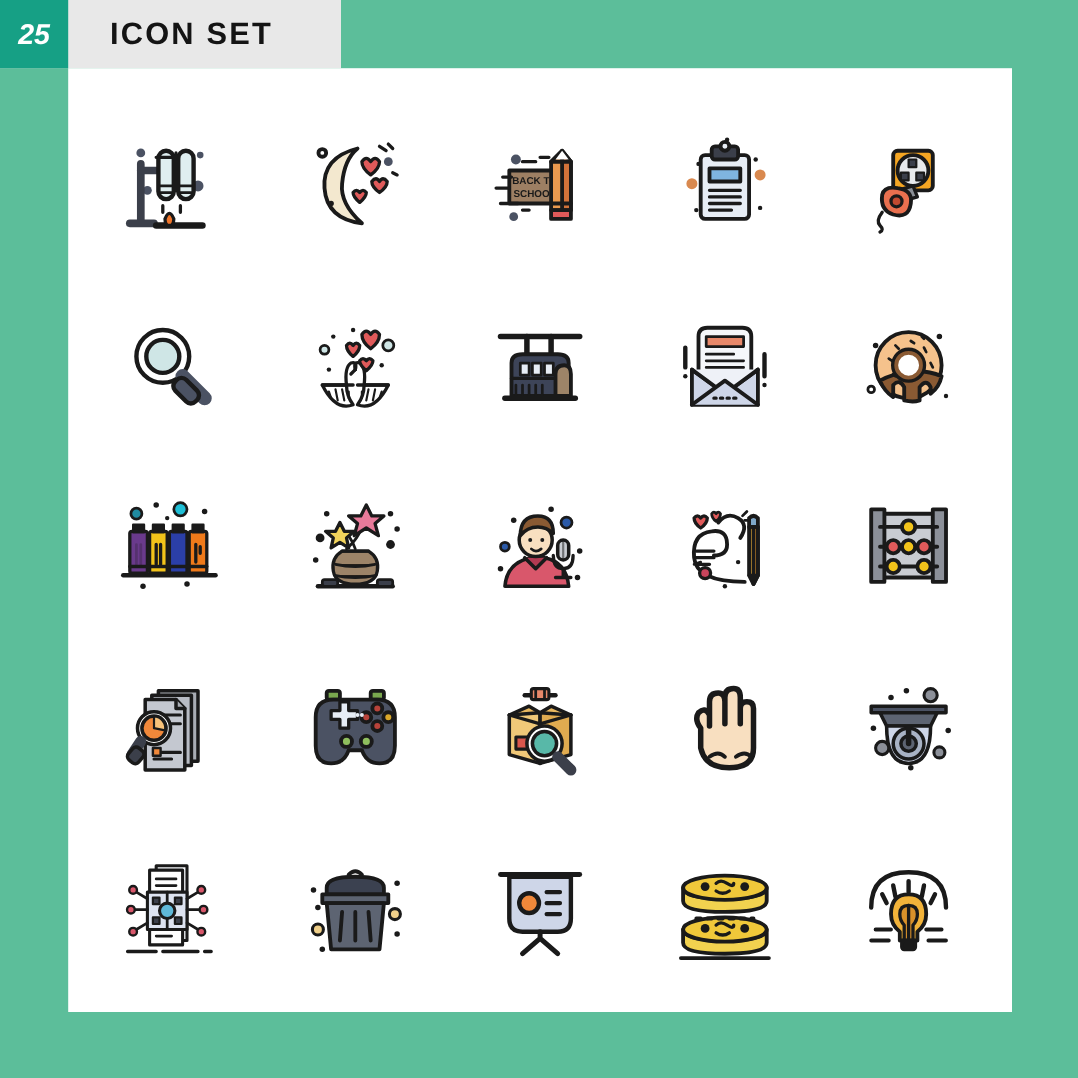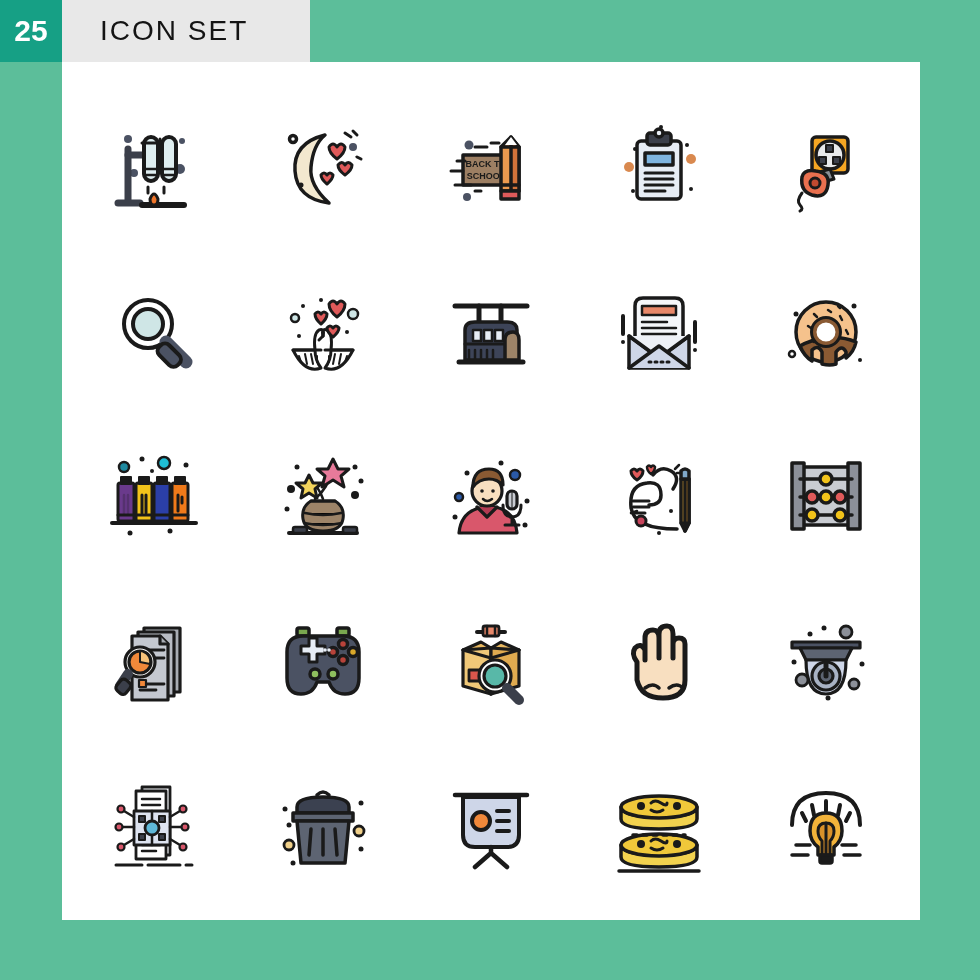--- a/index.html
+++ b/index.html
@@ -12,26 +12,26 @@
   .page{position:relative;width:980px;height:980px;}
 
   
   .header-bar{
     position:absolute;left:0;top:0;height:62px;width:310px;
     background:#e8e8e8;display:flex;align-items:stretch;
   }
   .count-badge{
     width:62px;height:62px;background:#16a085;
     display:flex;align-items:center;justify-content:center;
-    color:#ffffff;font-size:30px;font-weight:bold;letter-spacing:0px;
+    color:#ffffff;font-size:26px;font-weight:bold;letter-spacing:0px;font-style:italic;
   }
   .header-title{
     display:flex;align-items:center;
     padding-left:38px;
-    font-size:28px;font-weight:normal;color:#141414;letter-spacing:2px;
+    font-size:28px;font-weight:bold;color:#141414;letter-spacing:2px;
   }
 
   
   .card{
     position:absolute;left:62px;top:62px;
     width:858px;height:858px;background:#ffffff;
   }
   .grid{
     position:absolute;left:0;top:0;width:858px;height:858px;
     display:grid;

